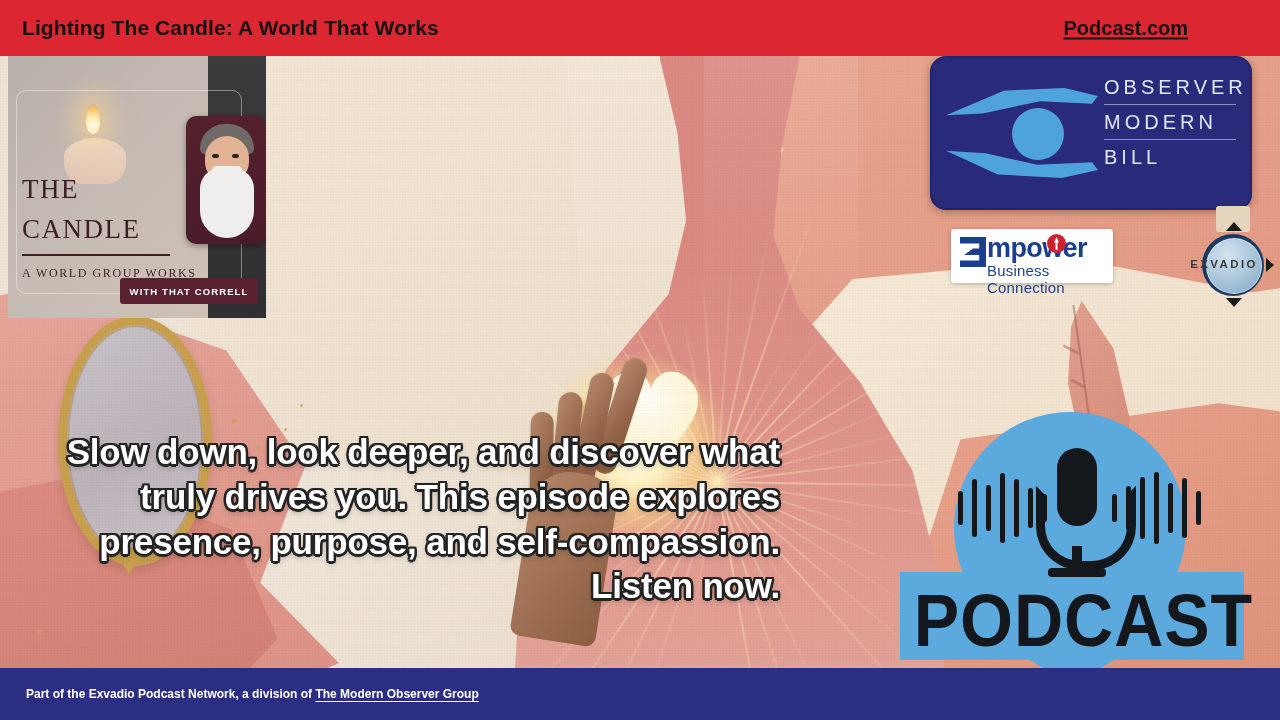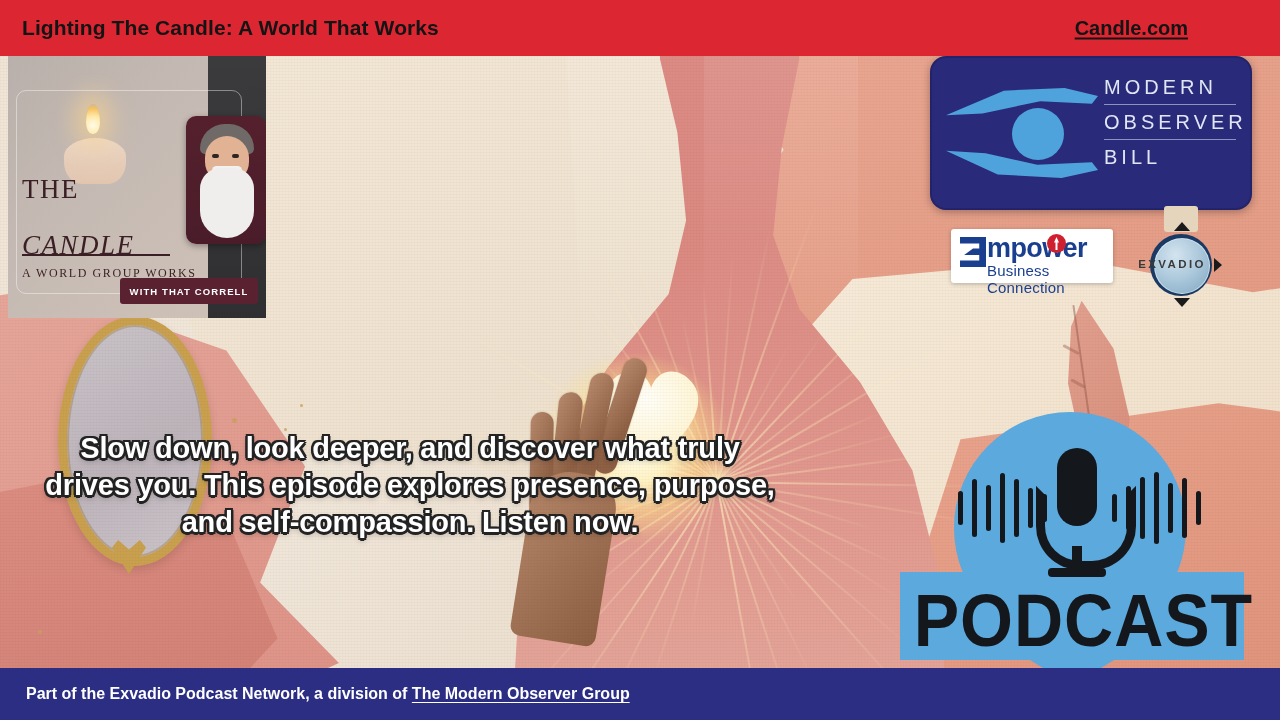--- a/index.html
+++ b/index.html
@@ -154,21 +154,21 @@
     text-underline-offset:3px;white-space:nowrap;
   }
 
   
   .bottombar{
     position:absolute;left:0;bottom:0;width:1280px;height:52px;
     background:#2b2e83;z-index:30;
   }
   .bottombar .ftext{
     position:absolute;left:26px;top:50%;transform:translateY(-50%);
-    color:#fff;font-size:16px;font-weight:bold;white-space:nowrap;
+    color:#fff;font-size:12px;font-weight:bold;white-space:nowrap;
   }
   .bottombar .ftext u{text-underline-offset:3px;}
 
   
   .cover{
     position:absolute;left:8px;top:56px;width:258px;height:262px;z-index:25;
     background:linear-gradient(135deg,#b9b0ab 0%,#c5bab3 40%,#cfc2b8 100%);
     overflow:hidden;
   }
   .cover .darkband{
@@ -189,21 +189,21 @@
   .cover .frameline{
     position:absolute;left:8px;top:34px;right:24px;bottom:24px;
     border:1px solid rgba(255,255,255,.42);border-radius:10px;
   }
   .cover .c-l1,.cover .c-l2,.cover .c-l3{
     position:absolute;left:14px;color:#3a1f24;font-family:"Liberation Serif", serif;
     font-size:27px;letter-spacing:1.5px;
   }
   .cover .c-l1{top:78px;}
   .cover .c-l2{top:118px;}
-  .cover .c-l3{top:174px;font-style:italic;}
+  .cover .c-l3{top:158px;}
   .cover .c-rule{position:absolute;left:14px;top:198px;width:148px;height:2px;background:#3a1f24;}
   .cover .c-sub{
     position:absolute;left:14px;top:210px;color:#3a1f24;
     font-family:"Liberation Serif", serif;font-size:12px;letter-spacing:1.6px;
   }
   .cover .host-card{
     position:absolute;left:178px;top:60px;width:80px;height:128px;border-radius:10px;
     background:linear-gradient(180deg,#55202e,#4a1c29);overflow:hidden;
     box-shadow:0 2px 6px rgba(0,0,0,.35);
   }
@@ -259,21 +259,21 @@
   }
   .emp-arrow::after{
     content:"";position:absolute;left:7px;top:3px;width:5px;height:13px;background:#fff;
     clip-path:polygon(50% 0,100% 42%,70% 42%,70% 100%,30% 100%,30% 42%,0 42%);
   }
   .emp-sub{
     position:absolute;left:36px;top:33px;color:#1b3f8f;font-size:15px;letter-spacing:.2px;
   }
 
   
-  .exv{position:absolute;left:1142px;top:222px;width:80px;height:86px;z-index:25;}
+  .exv{position:absolute;left:1194px;top:222px;width:80px;height:86px;z-index:25;}
   .exv .ring{
     position:absolute;left:8px;top:12px;width:62px;height:62px;border-radius:50%;
     background:#1b3a63;
   }
   .exv .inner{
     position:absolute;left:12px;top:16px;width:54px;height:54px;border-radius:50%;
     background:radial-gradient(circle at 38% 30%, #d4e4ef 0%, #aecadd 45%, #7fa7c2 100%);
     border:1px solid rgba(255,255,255,.45);
   }
   .exv .word{
@@ -314,21 +314,21 @@
   .pc-word{
     position:absolute;left:0;top:166px;width:344px;text-align:center;
     color:#14181c;font-size:74px;font-weight:bold;letter-spacing:1px;
     font-family:"Liberation Sans Narrow","Liberation Sans",sans-serif;
     transform:scaleX(.92);
   }
 
   
   .caption{
     position:absolute;left:40px;top:430px;width:740px;z-index:28;
-    color:#fff;font-size:29px;font-weight:bold;line-height:1.28;text-align:center;
+    color:#fff;font-size:35px;font-weight:bold;line-height:1.28;text-align:right;
     letter-spacing:-.2px;
     text-shadow:
       -2px -2px 0 #232323, 2px -2px 0 #232323, -2px 2px 0 #232323, 2px 2px 0 #232323,
       0 -2.5px 0 #232323, 0 2.5px 0 #232323, -2.5px 0 0 #232323, 2.5px 0 0 #232323,
       0 3px 6px rgba(0,0,0,.35);
   }
 </style>
 </head>
 <body>
 
@@ -419,21 +419,21 @@
     <div class="speck" style="left:246px;top:480px;width:4px;height:4px;"></div>
     <div class="speck" style="left:276px;top:492px;width:3px;height:3px;"></div>
     <div class="speck" style="left:38px;top:630px;width:4px;height:4px;"></div>
     <div class="speck" style="left:300px;top:404px;width:3px;height:3px;"></div>
 
     <div class="grain"></div>
   </div>
 
   <div class="topbar">
     <div class="title">Lighting The Candle: A World That Works</div>
-    <a class="site" href="#">Candle.com</a>
+    <a class="site" href="#">Podcast.com</a>
   </div>
 
   <div class="cover">
     <div class="darkband"></div>
     <div class="candle"></div>
     <div class="flame"></div>
     <div class="frameline"></div>
     <div class="c-l2">THE</div>
     <div class="c-l3">CANDLE</div>
     <div class="c-rule"></div>
@@ -449,22 +449,22 @@
     <div class="byline">WITH THAT CORRELL</div>
   </div>
 
   <div class="mog">
     <div class="eye">
       <div class="lash-t"></div>
       <div class="lash-b"></div>
       <div class="pupil"></div>
     </div>
     <div class="words">
+      <div class="w">OBSERVER</div>
       <div class="w">MODERN</div>
-      <div class="w">OBSERVER</div>
       <div class="w">BILL</div>
     </div>
   </div>
 
   <div class="empower">
     <div class="emp-E"></div>
     <div class="emp-word">mpower</div>
     <div class="emp-arrow"></div>
     <div class="emp-sub">Business Connection</div>
   </div>

